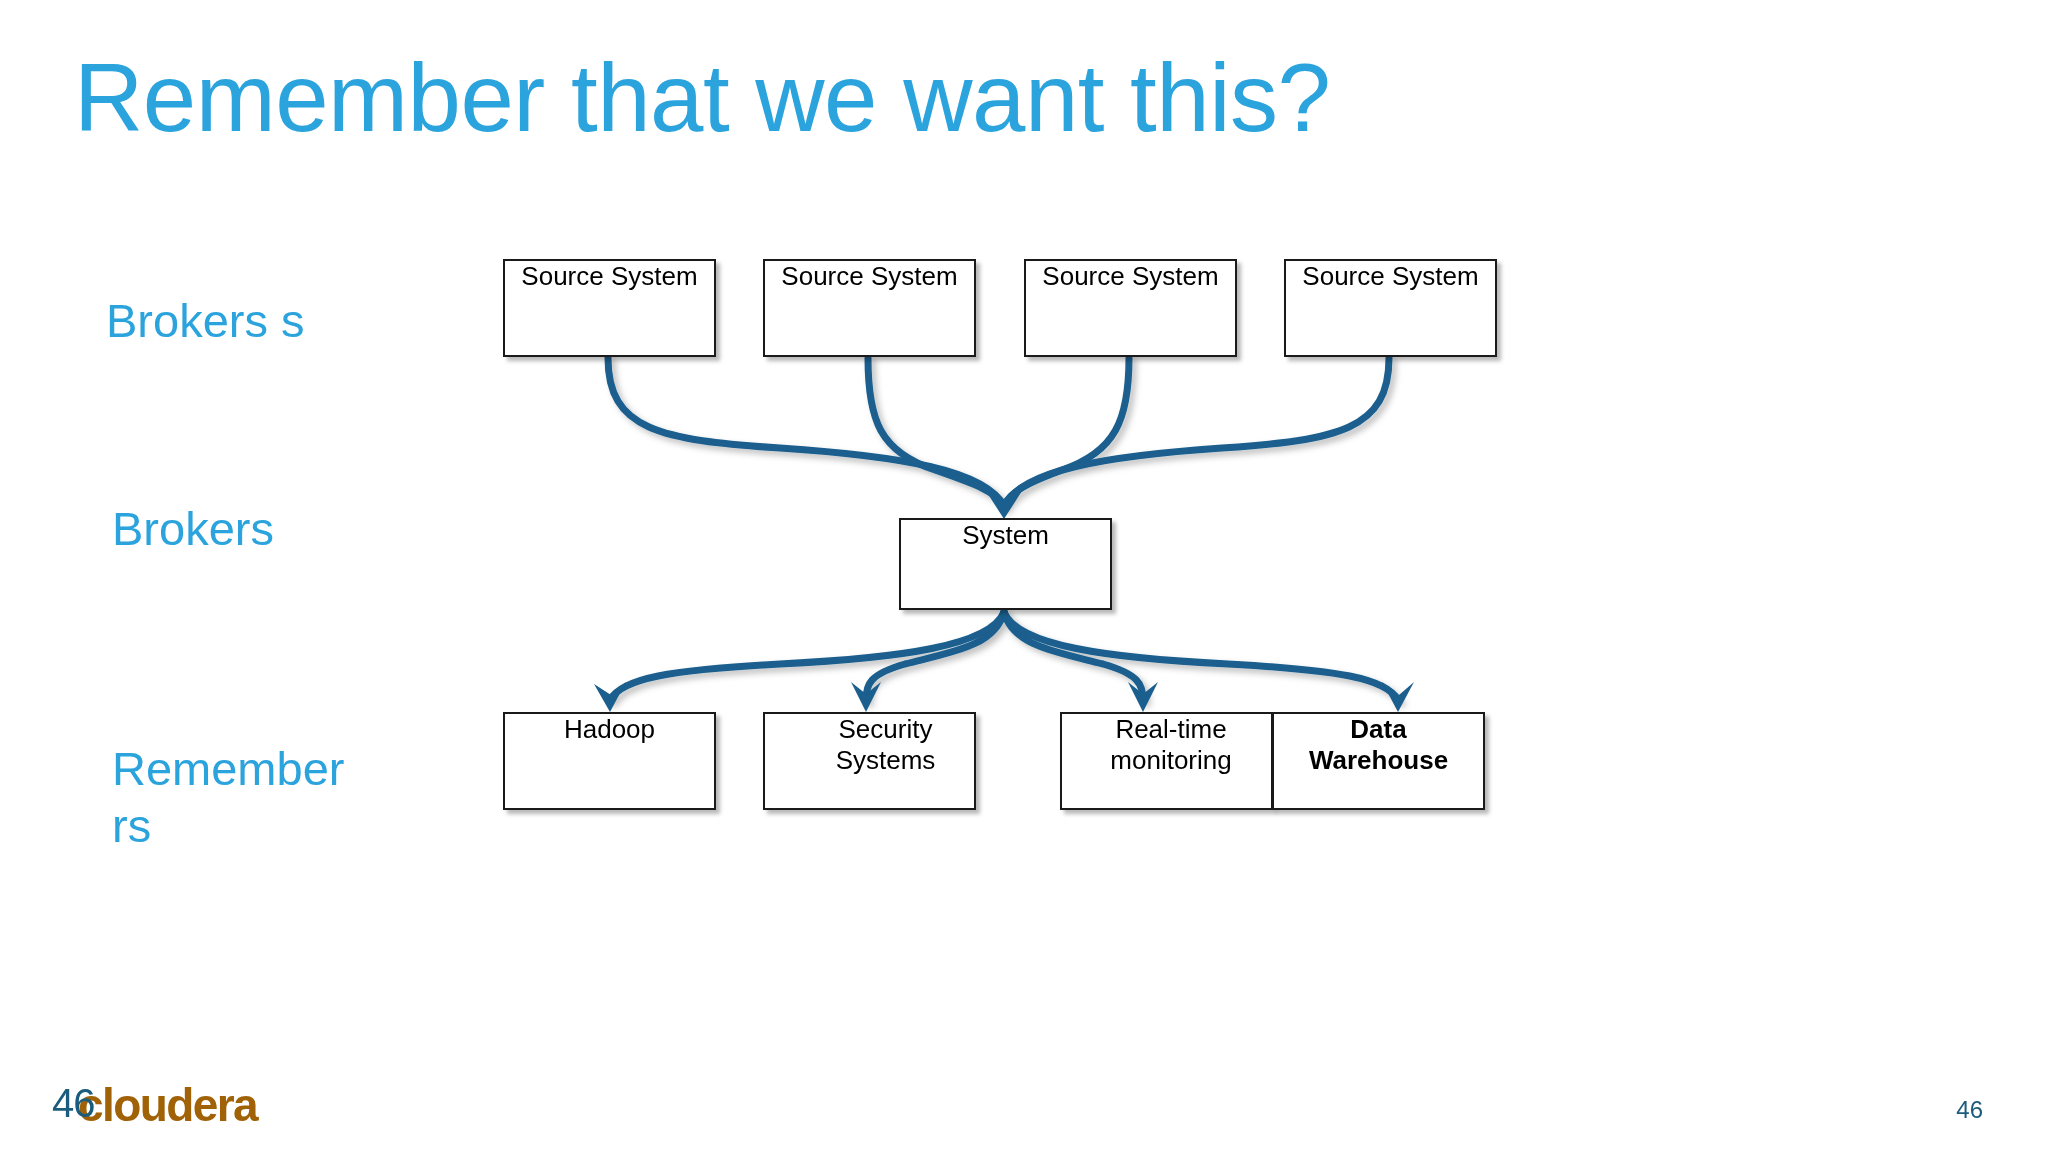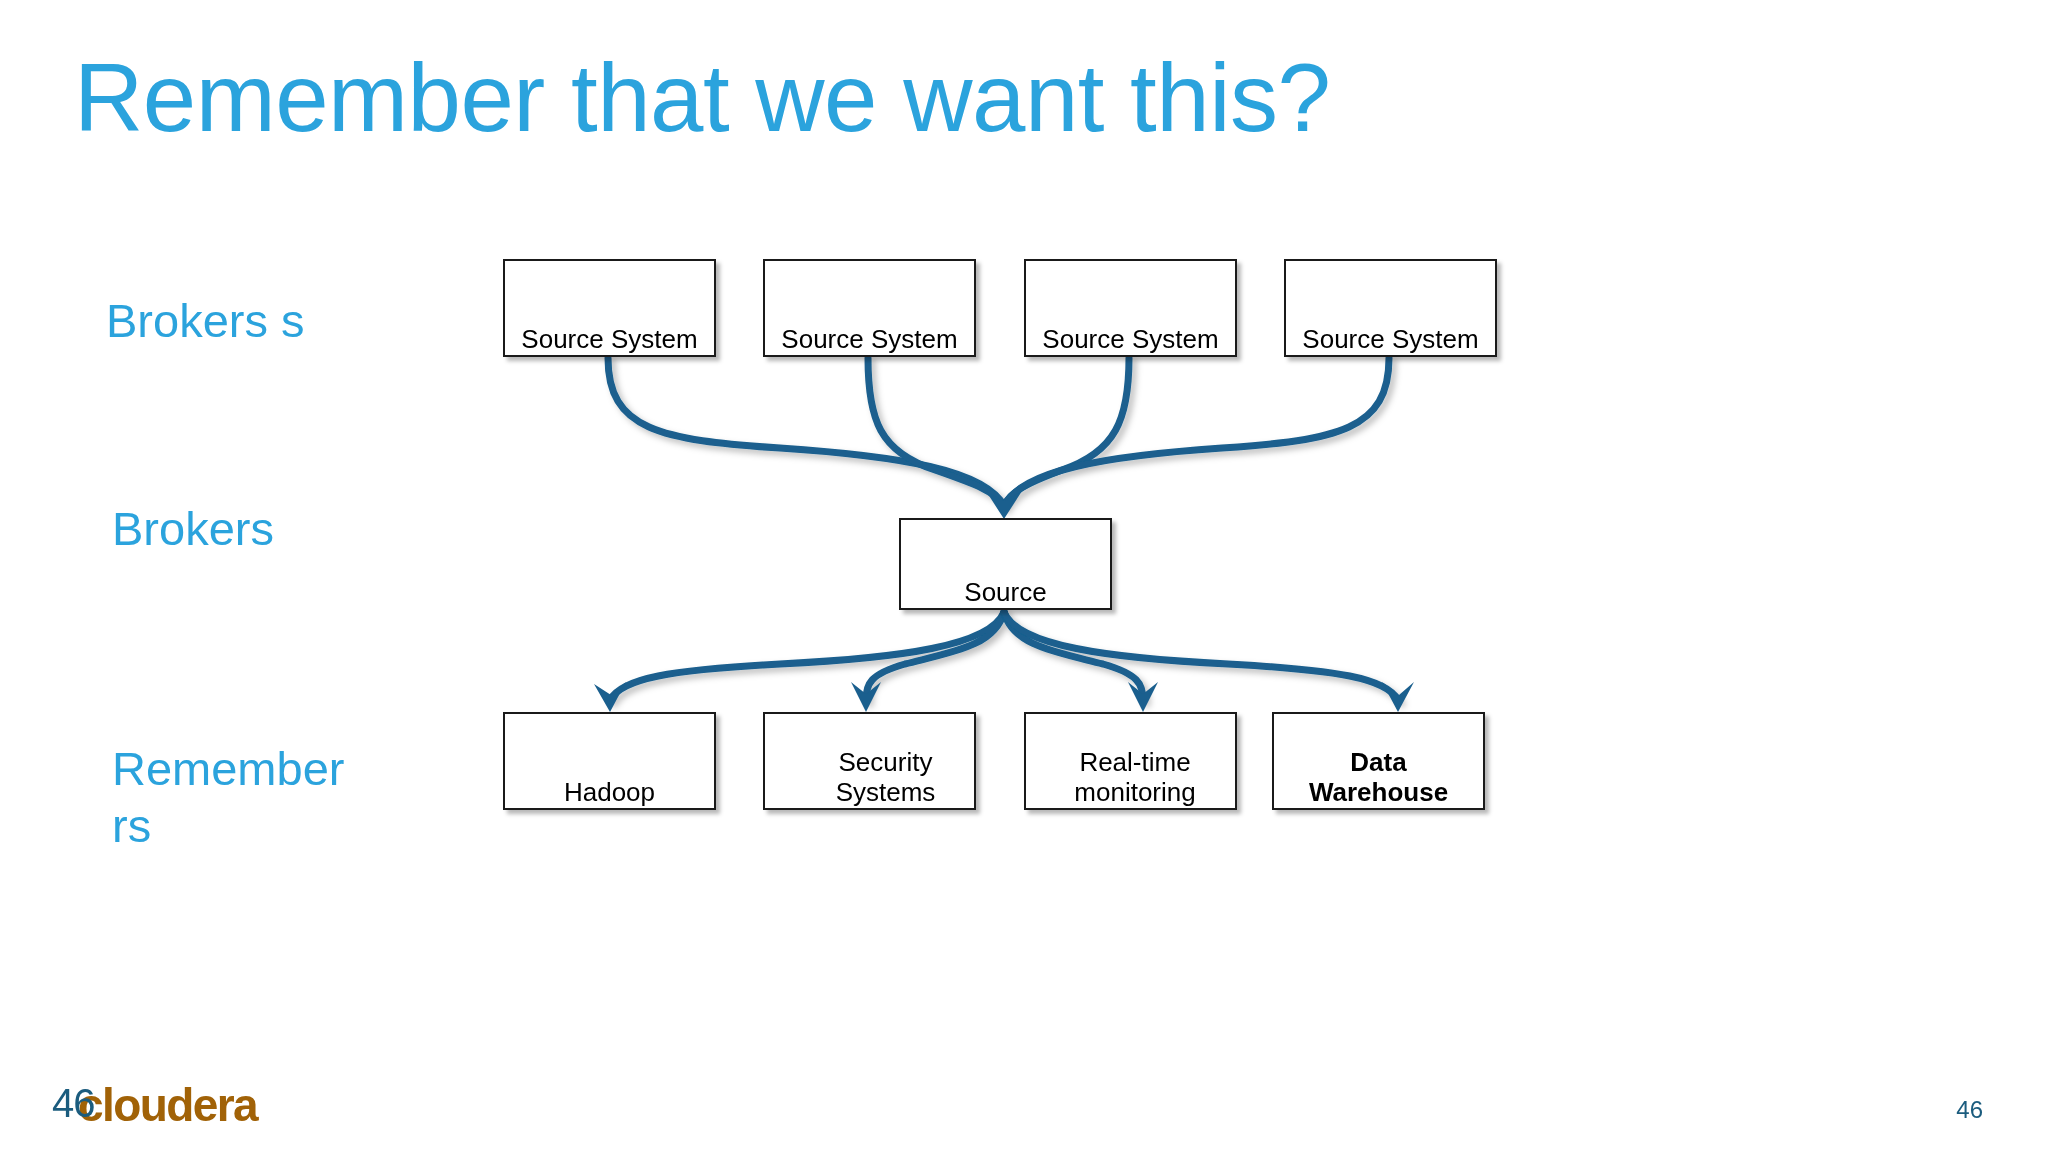--- a/index.html
+++ b/index.html
@@ -66,21 +66,21 @@
   }
 
   
   .node {
     position: absolute;
     box-sizing: border-box;
     background: #ffffff;
     border: 2px solid #1a1a1a;
     box-shadow: 4px 4px 4px rgba(0,0,0,0.28);
     display: flex;
-    align-items: flex-end;
+    align-items: flex-start;
     justify-content: center;
     text-align: center;
     color: #000000;
     font-size: 26px;
     line-height: 1.18;
     z-index: 3;
   }
   .node-label { white-space: pre-line; }
 
   .node.source { width: 213px; height: 98px; top: 259px; }
@@ -92,21 +92,21 @@
   .node.broker {
     width: 213px;
     height: 92px;
     left: 899px;
     top: 518px;
   }
 
   .node.consumer { width: 213px; height: 98px; top: 712px; }
   .node.consumer.c1 { left: 503px; }
   .node.consumer.c2 { left: 763px; padding-left: 32px; }
-  .node.consumer.c3 { left: 1024px; padding-left: 9px; }
+  .node.consumer.c3 { left: 1060px; padding-left: 9px; }
   .node.consumer.c4 { left: 1272px; font-weight: bold; }
 
   
   .footer-page-overlap {
     position: absolute;
     left: 52px;
     bottom: 26px;
     font-size: 40px;
     color: #1b5c7e;
     font-weight: 400;
@@ -188,21 +188,21 @@
       <span class="node-label">Source System</span>
     </div>
     <div class="node source s3">
       <span class="node-label">Source System</span>
     </div>
     <div class="node source s4">
       <span class="node-label">Source System</span>
     </div>
 
     <div class="node broker">
-      <span class="node-label">Source</span>
+      <span class="node-label">System</span>
     </div>
 
     <div class="node consumer c1">
       <span class="node-label">Hadoop</span>
     </div>
     <div class="node consumer c2">
       <span class="node-label">Security
 Systems</span>
     </div>
     <div class="node consumer c3">

